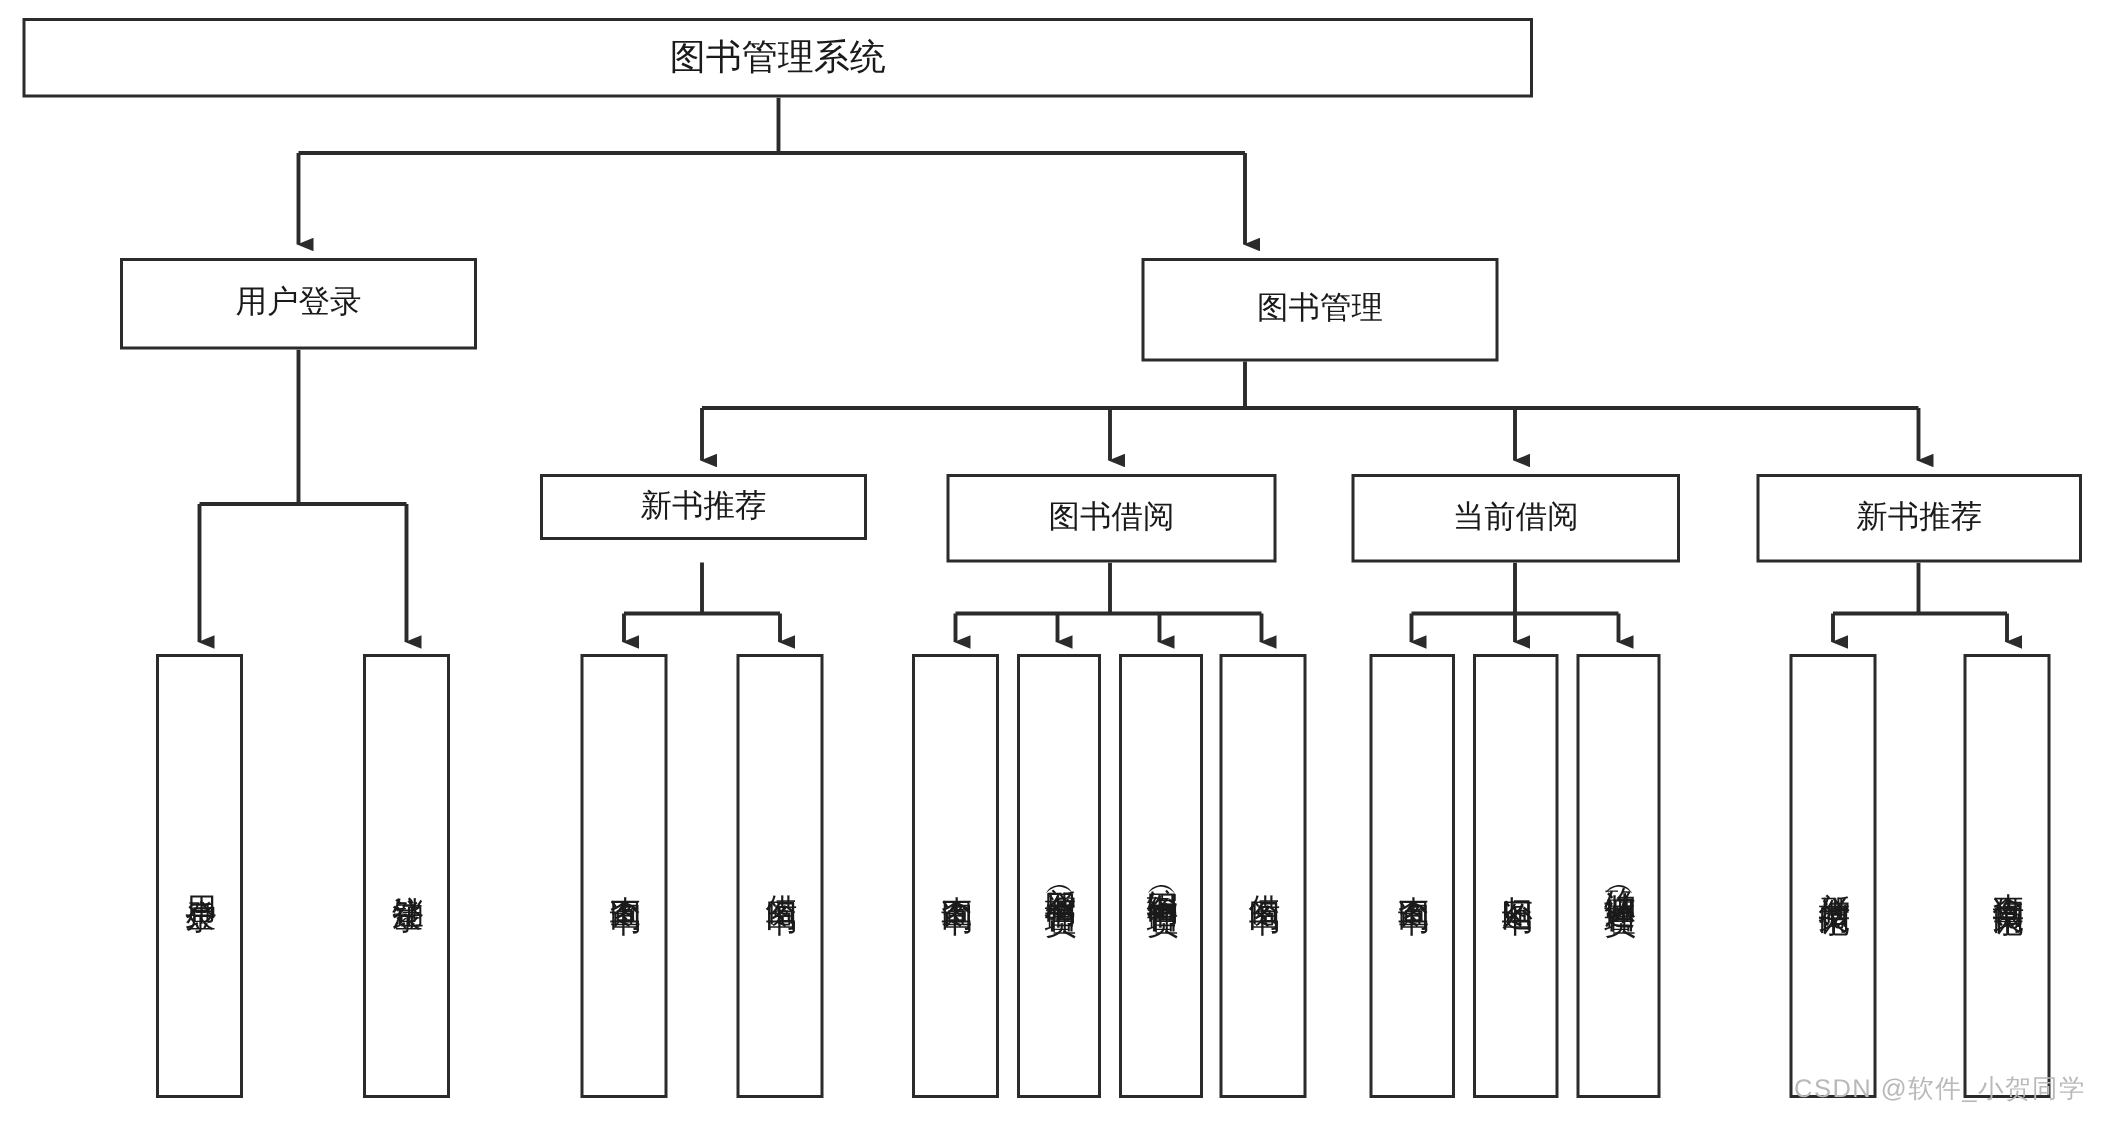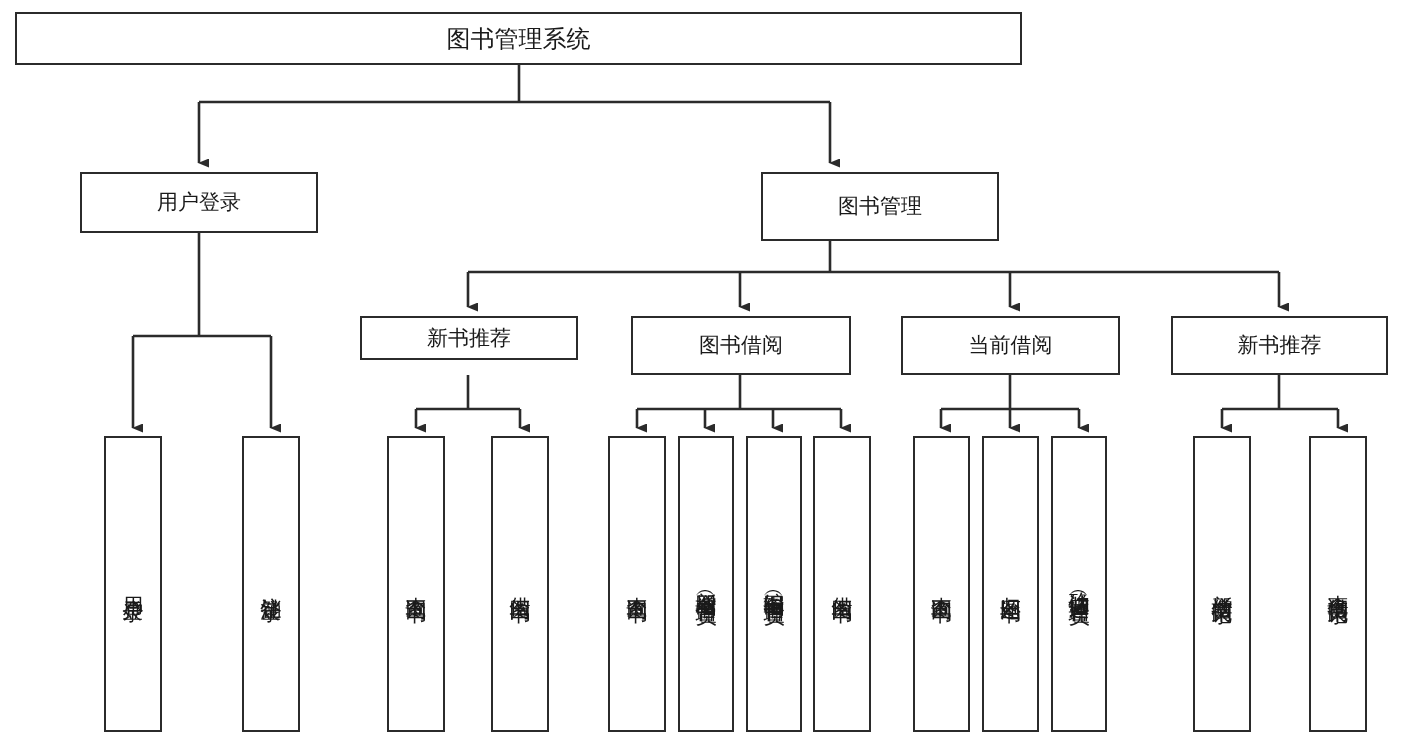--- a/index.html
+++ b/index.html
@@ -190,14 +190,17 @@
     <span class="lbl">确认归还（管理员）</span>
   </div>
 
   <div class="node v" style="left:1193px; top:436px; width:58px; height:296px;">
     <span class="lbl">新增借阅记录</span>
   </div>
   <div class="node v" style="left:1309px; top:436px; width:58px; height:296px;">
     <span class="lbl">查询借阅记录</span>
   </div>
 
+  <div class="watermark" style="left:1196px; top:714px;">
+    <span>CSDN @软件_小贺同学</span>
+  </div>
 
 </div>
 
 </body></html>

